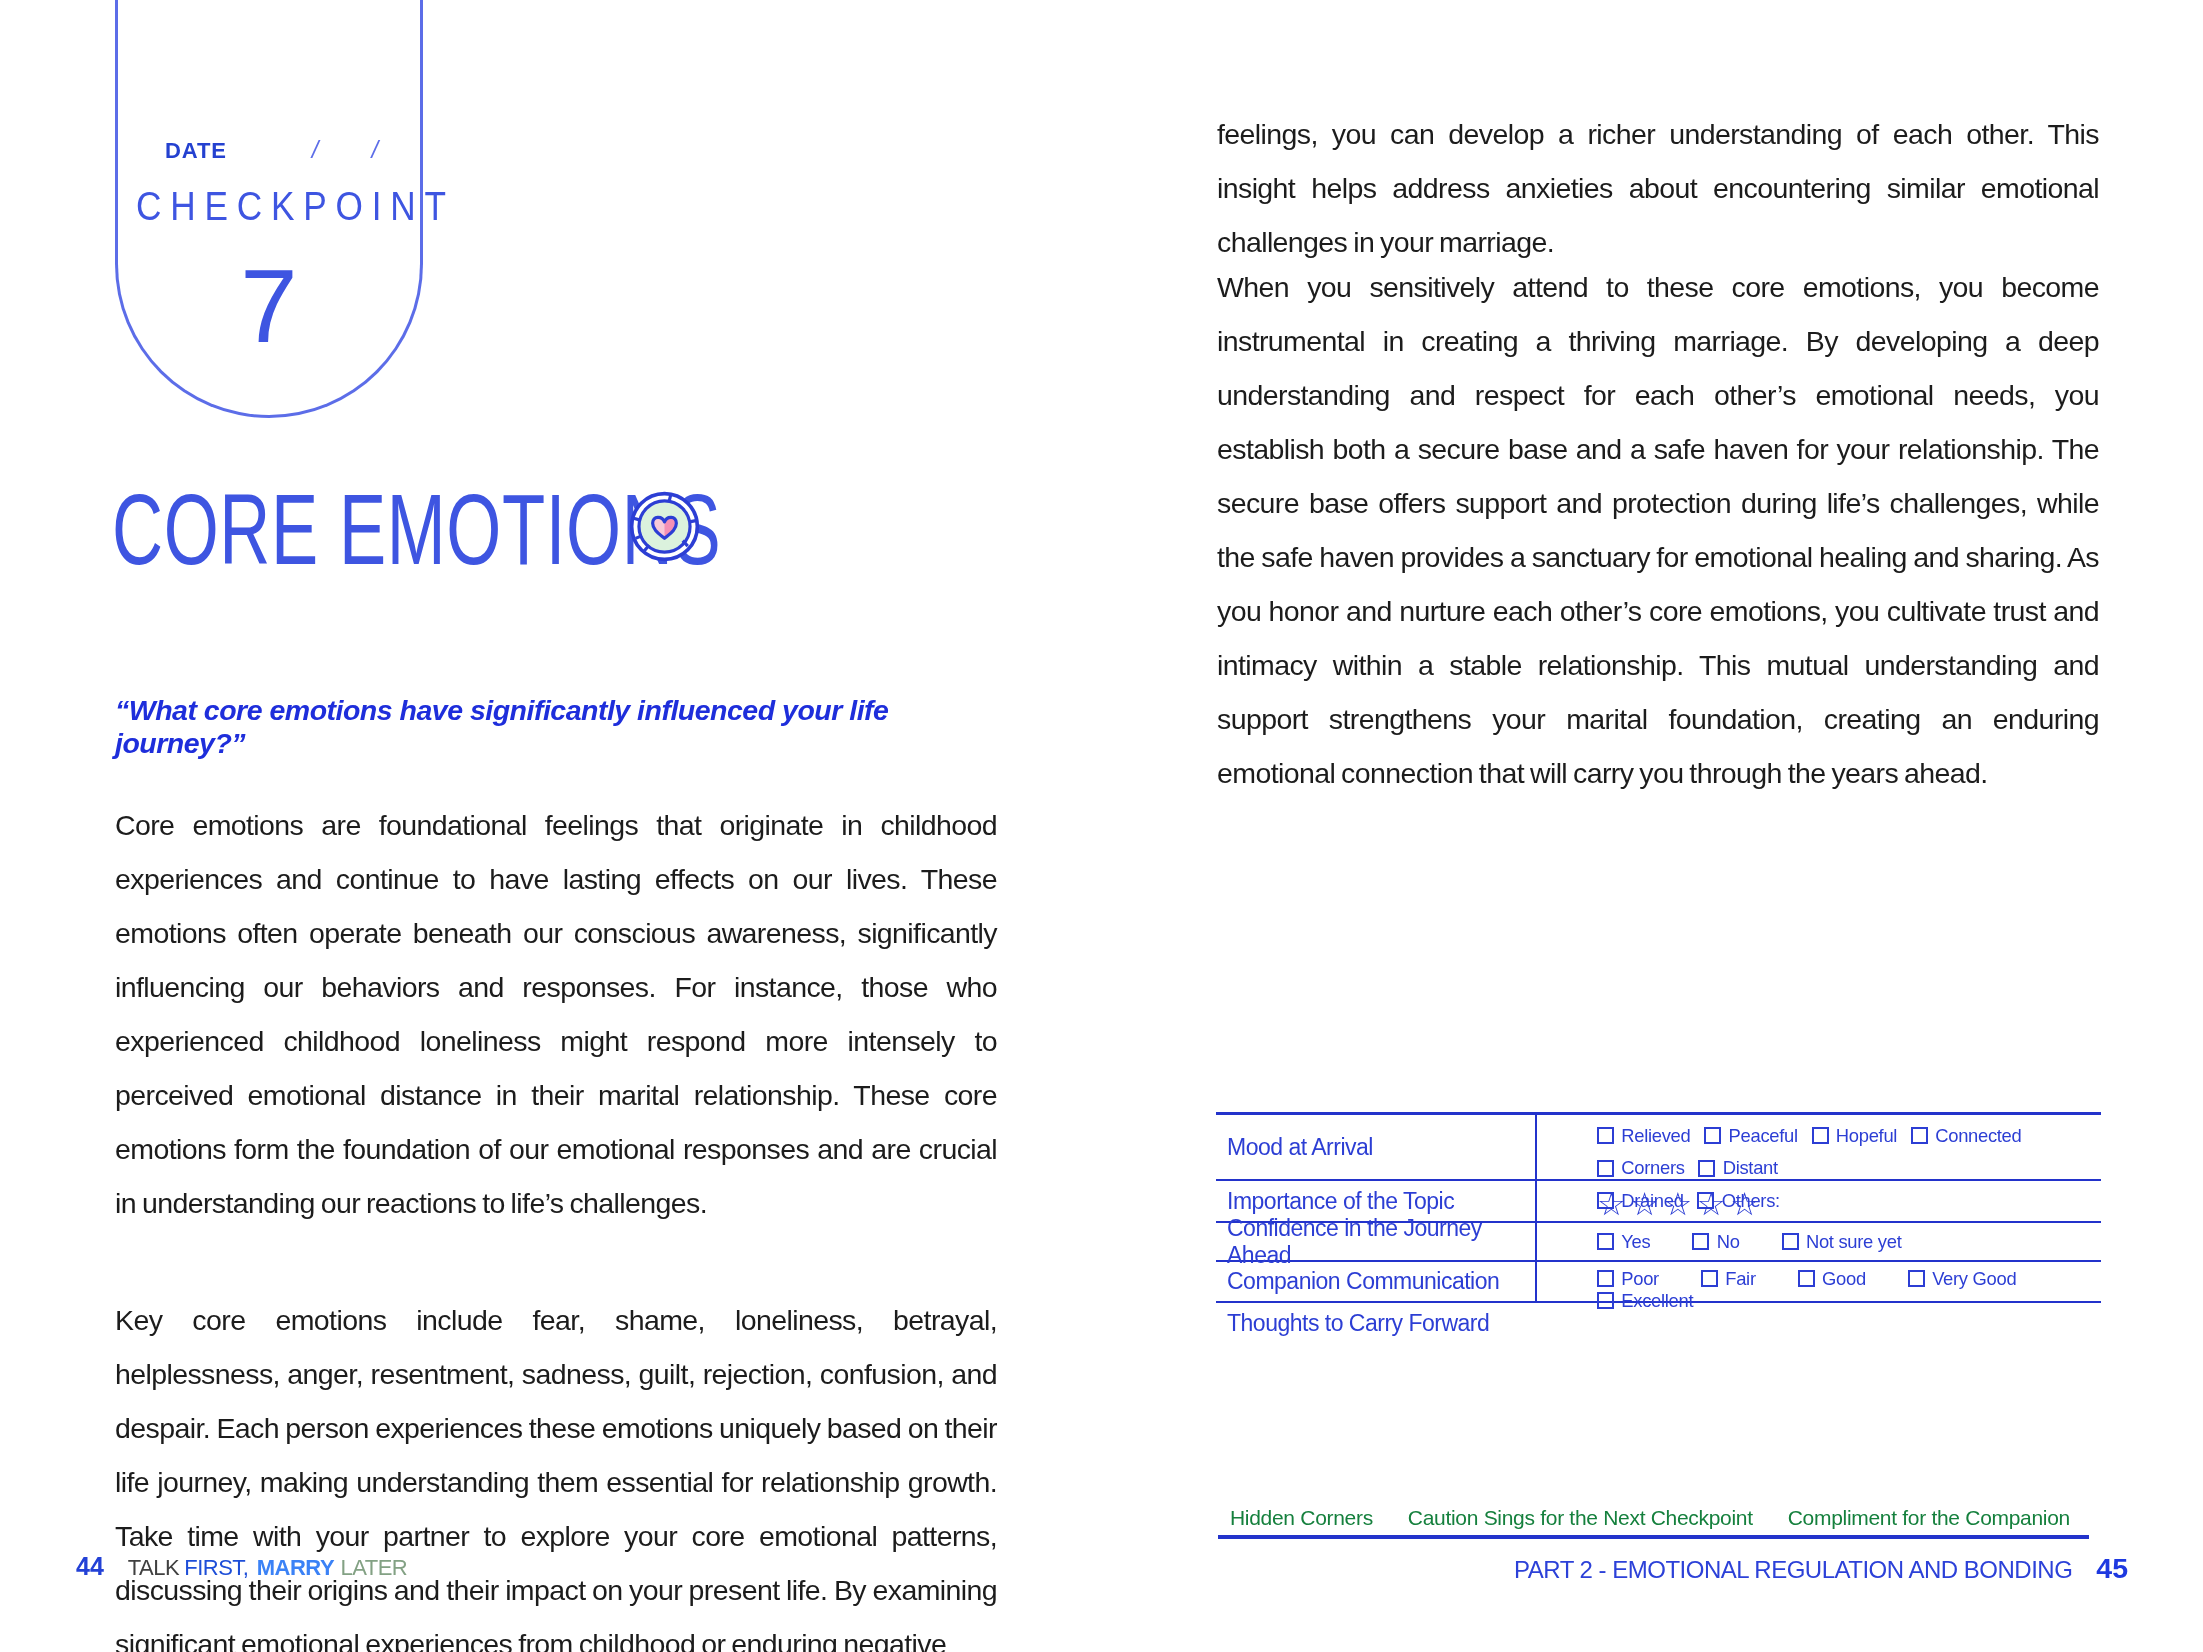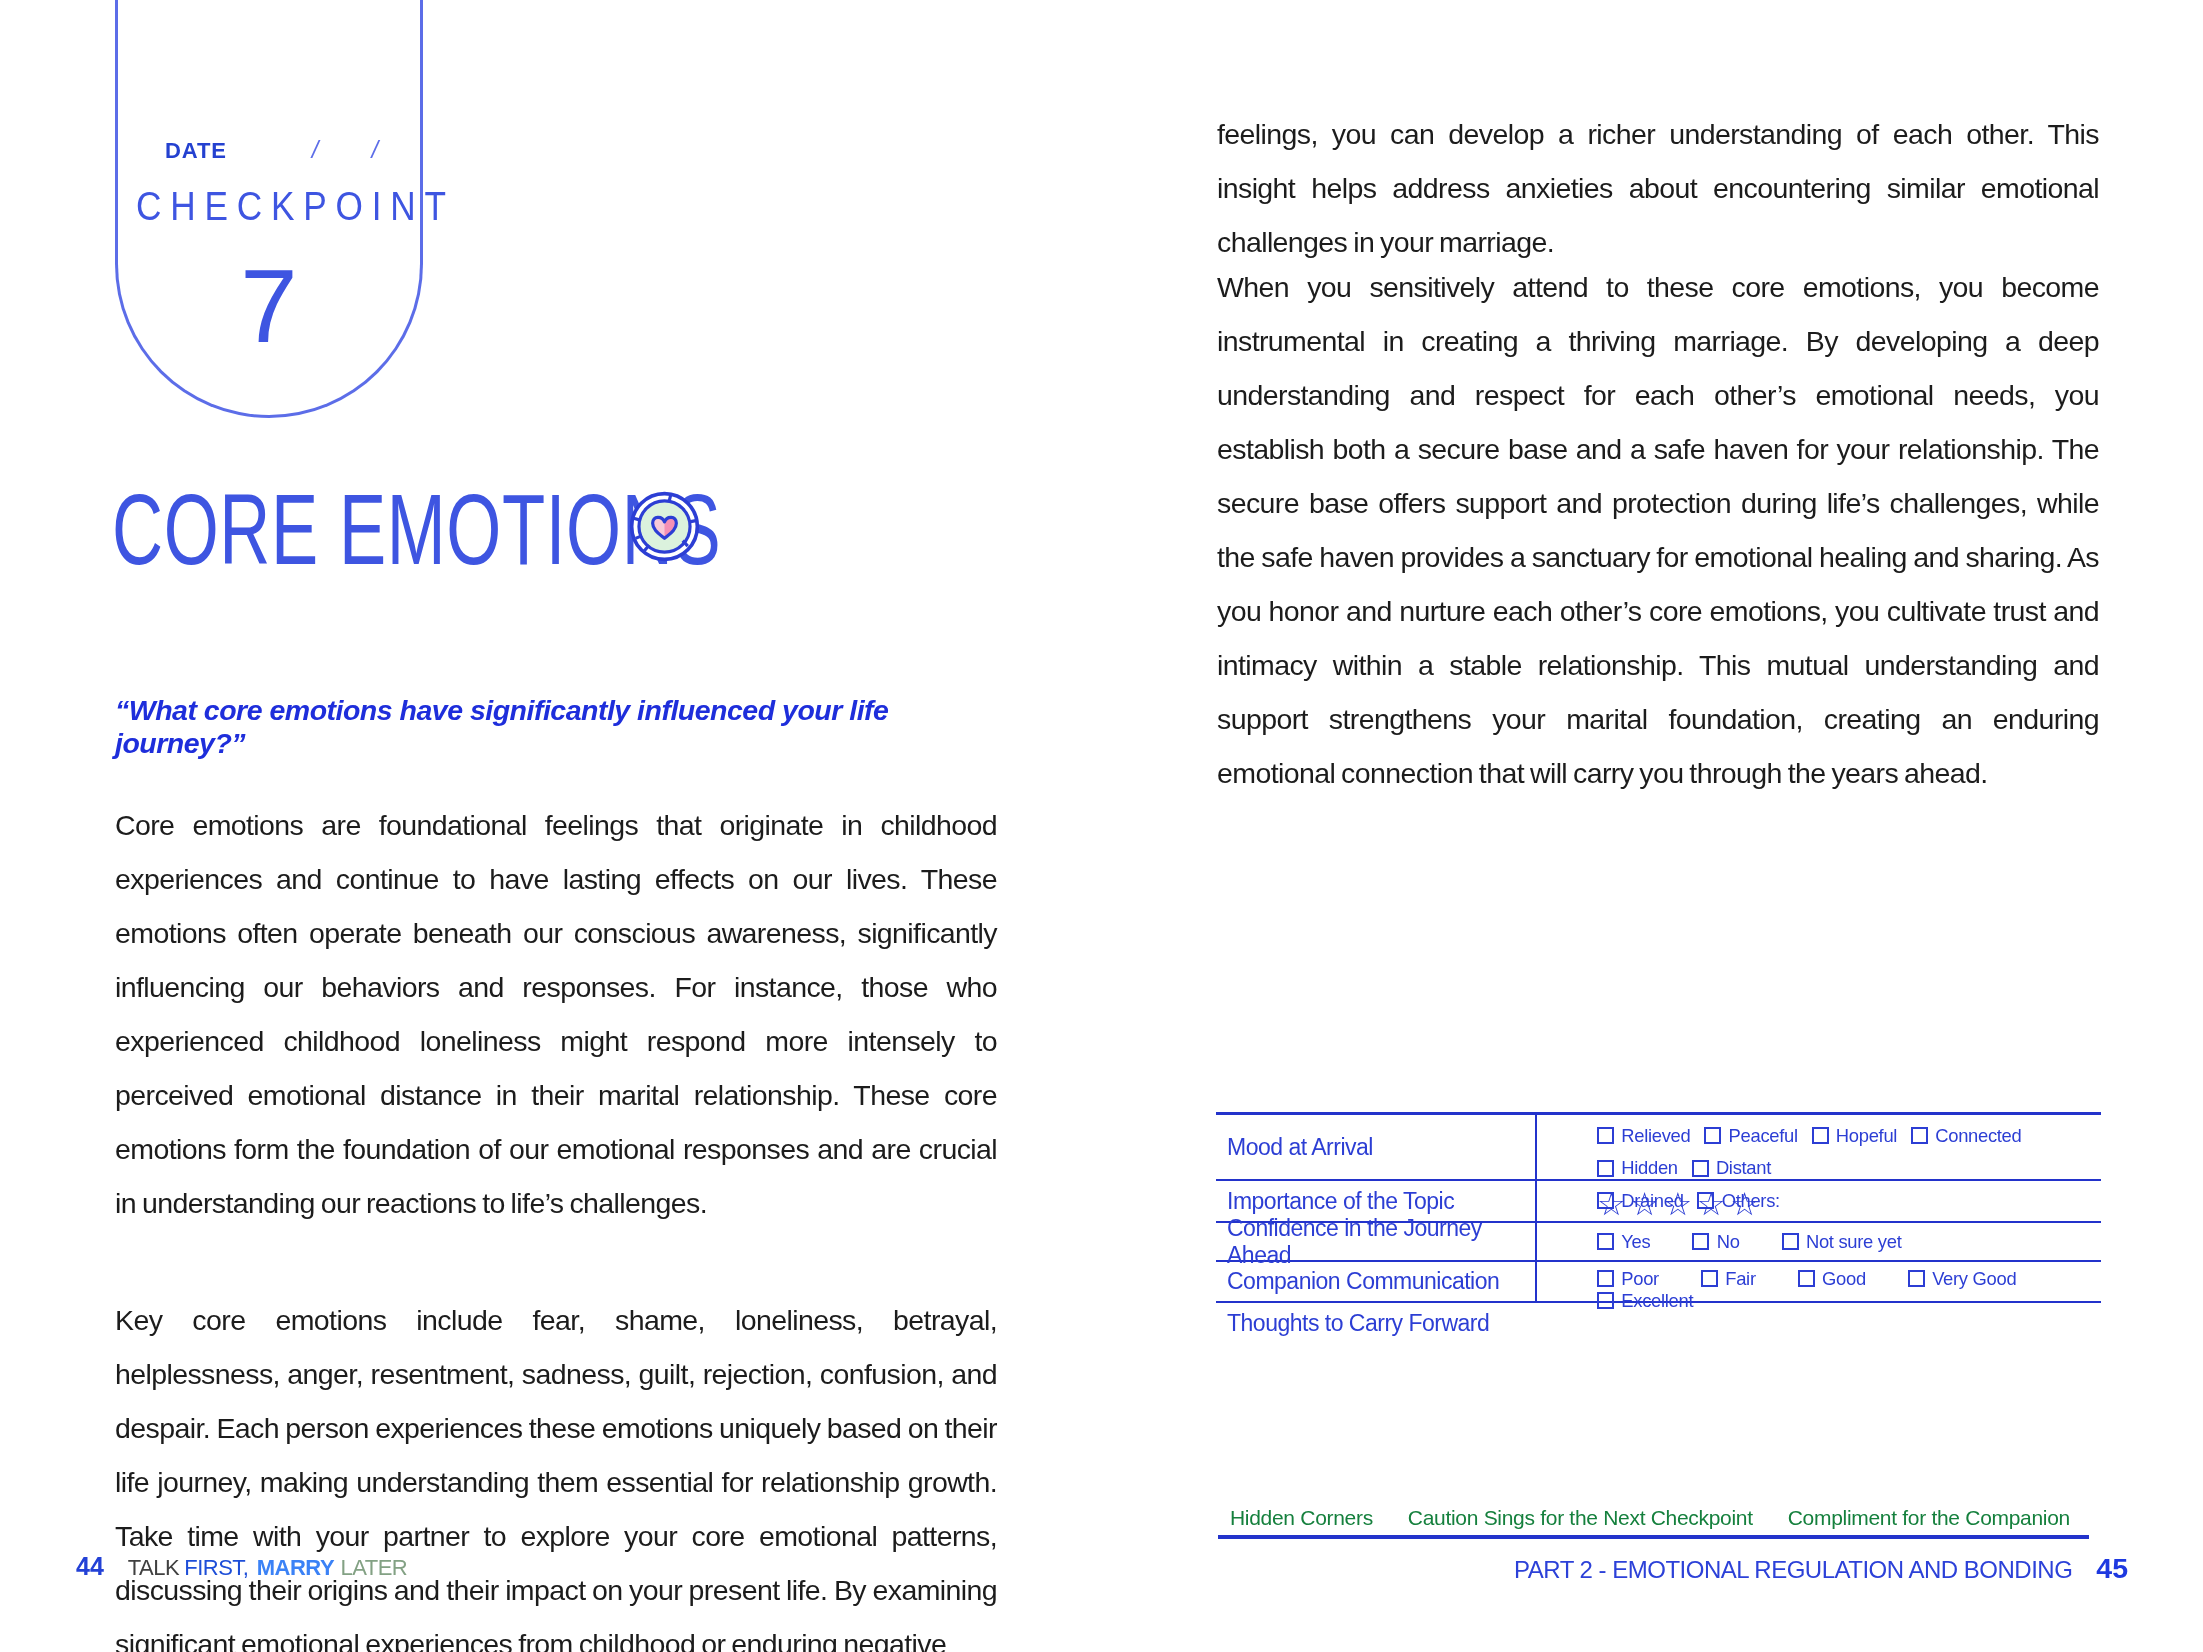--- a/index.html
+++ b/index.html
@@ -138,21 +138,21 @@
               <span class="cb"></span>
               <span>Peaceful</span>
             </span><span class="opt">
               <span class="cb"></span>
               <span>Hopeful</span>
             </span><span class="opt">
               <span class="cb"></span>
               <span>Connected</span>
             </span><span class="opt">
               <span class="cb"></span>
-              <span>Hidden</span>
+              <span>Corners</span>
             </span><span class="opt">
               <span class="cb"></span>
               <span>Distant</span>
             </span>
           <br>
           <span class="opt">
               <span class="cb"></span>
               <span>Drained</span>
             </span><span class="opt">
               <span class="cb"></span>

